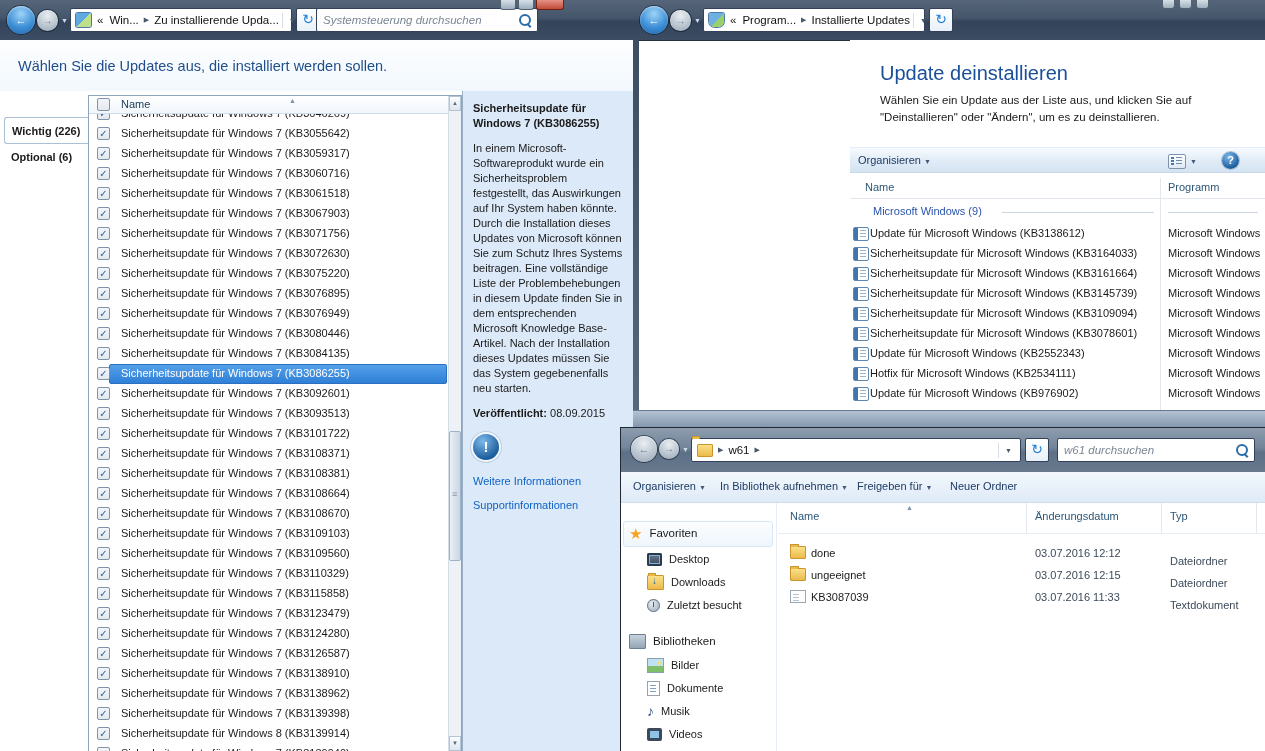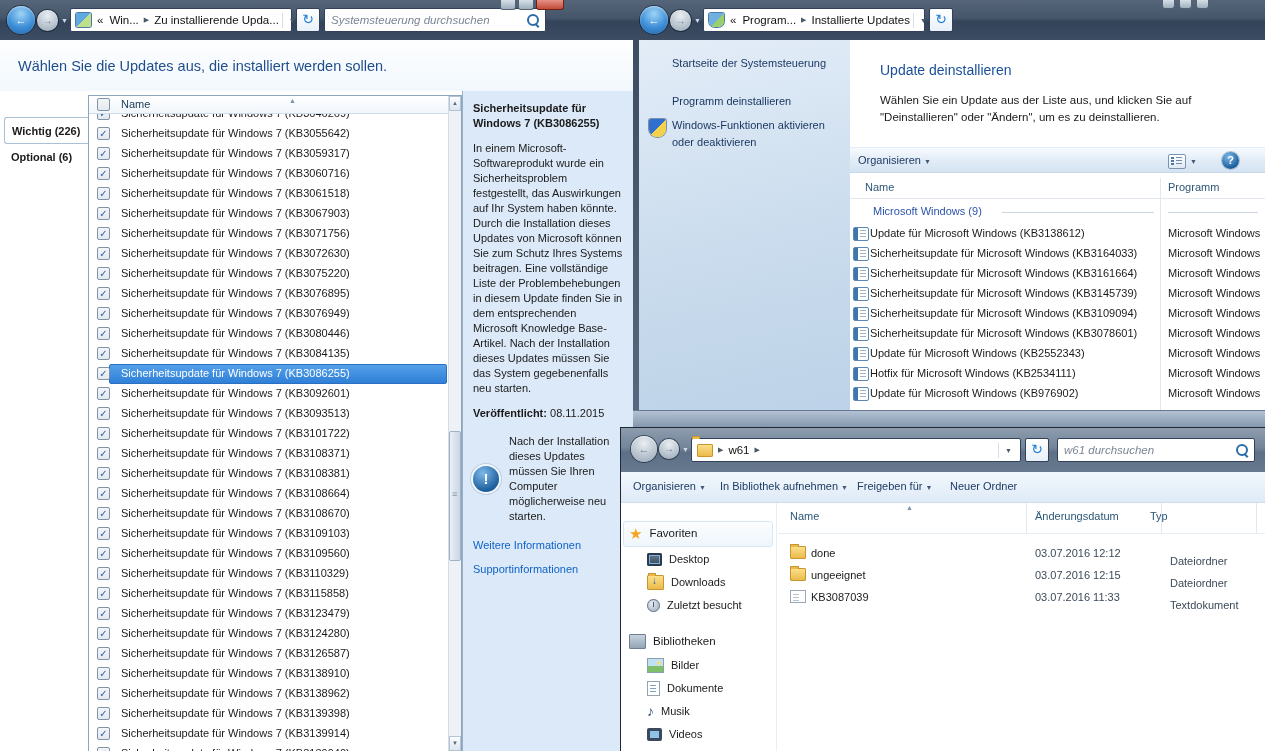--- a/index.html
+++ b/index.html
@@ -85,21 +85,21 @@
   .blue-link{color:#0f63c8;margin-top:9px;}
   
   #rw{left:633px;top:0;width:632px;height:428px;background:#fff;}
   #rw-edge{position:absolute;left:0;top:40px;width:6px;height:370px;
     background:linear-gradient(180deg,#36435466,#56687d);background-color:#42536a;}
   #rw-nav{position:absolute;left:6px;top:40px;width:211px;height:370px;
     background:linear-gradient(168deg,#e3edf8,#cadced 55%,#bdd2e8);}
   .task{position:absolute;left:33px;color:#17355e;white-space:nowrap;}
   .task.wrap{white-space:normal;width:160px;line-height:17px;}
   #rw-main{position:absolute;left:217px;top:40px;right:0;bottom:18px;background:#fff;}
-  #rw-heading{position:absolute;left:30px;top:22px;font-size:14px;color:#1a4f9c;}
+  #rw-heading{position:absolute;left:30px;top:22px;font-size:20px;color:#1a4f9c;}
   #rw-desc{position:absolute;left:30px;top:52px;width:370px;line-height:17px;font-size:11.5px;}
   #rw-cmdbar{position:absolute;left:0;right:0;top:107px;height:26px;
     background:linear-gradient(#f7fbfe,#e2ecf7 50%,#d4e3f2);border-top:1px solid #e4eefa;
     border-bottom:1px solid #c8d8ea;box-sizing:border-box;}
   .cmditem{position:absolute;top:6px;color:#1e3c64;}
   .dd7{font-size:7px;color:#44597a;}
   .viewsicon{position:absolute;width:16px;height:13px;top:6px;border:1px solid #7e93ad;border-radius:2px;
     background:linear-gradient(#fff,#dfe9f4);}
   .viewsicon i{position:absolute;left:2px;height:2px;width:3px;background:#4d79ad;}
   .viewsicon em{position:absolute;left:7px;height:1px;width:6px;background:#6f8cad;}
@@ -178,21 +178,21 @@
     <span class="abs nav-dd" style="left:61px;top:17px;">▼</span>
     <div class="addrbar" style="left:70px;width:222px;">
       <span class="addr-ico" style="background:linear-gradient(135deg,#5fa8e0 0 50%,#bfe08a 50%);border-radius:2px;box-shadow:0 0 0 1px #4a7aa8;"></span>
       <span class="crumb">«</span>
       <span class="crumb">Win...</span>
       <span class="crumb-sep">▶</span>
       <span class="crumb">Zu installierende Upda...</span>
       <span class="addr-dd">▼</span>
     </div>
     <div class="refreshbtn" style="left:296px;"><span>↻</span></div>
-    <div class="searchbox" style="left:324px;width:222px;">
+    <div class="searchbox" style="left:316px;width:222px;">
       <span>Systemsteuerung durchsuchen</span>
       <span class="mag"></span>
     </div>
     <span class="wbtn" style="left:500px;"></span>
     <span class="wbtn" style="left:518px;"></span>
     <span class="wbtn red" style="left:536px;"></span>
   </div>
 
   <div id="lw-headband">
     <div id="lw-heading">Wählen Sie die Updates aus, die installiert werden sollen.</div>
@@ -354,21 +354,21 @@
           <span class="txt">Sicherheitsupdate für Windows 7 (KB3138962)</span>
         </div>
         <div class="lrow" style="top: 608px;">
           <div class="band"></div>
           <span class="cb">✓</span>
           <span class="txt">Sicherheitsupdate für Windows 7 (KB3139398)</span>
         </div>
         <div class="lrow" style="top: 628px;">
           <div class="band"></div>
           <span class="cb">✓</span>
-          <span class="txt">Sicherheitsupdate für Windows 7 (KB3139914)</span>
+          <span class="txt">Sicherheitsupdate für Windows 8 (KB3139914)</span>
         </div>
         <div class="lrow" style="top: 648px;">
           <div class="band"></div>
           <span class="cb">✓</span>
           <span class="txt">Sicherheitsupdate für Windows 7 (KB3139940)</span>
         </div>
       </div>
     <div id="lw-lhead">
       <span class="cb"></span>
       <span class="htxt">Name</span>
@@ -379,25 +379,24 @@
       <div class="sthumb" style="top:335px;height:130px;"></div>
       <div class="sbtn" style="bottom:0;"><span>▼</span></div>
     </div>
   </div>
 
   <div id="lw-details">
     <h3>Sicherheitsupdate für Windows 7 (KB3086255)</h3>
     <div>In einem Microsoft-Softwareprodukt wurde ein Sicherheitsproblem festgestellt, das Auswirkungen auf Ihr System haben könnte. Durch die Installation dieses Updates von Microsoft können Sie zum Schutz Ihres Systems beitragen. Eine vollständige Liste der Problembehebungen in diesem Update finden Sie in dem entsprechenden Microsoft Knowledge Base-Artikel. Nach der Installation dieses Updates müssen Sie das System gegebenenfalls neu starten.</div>
     <div class="publine">
       <b>Veröffentlicht:</b>
-      <span>08.11.2015</span>
+      <span>08.09.2015</span>
     </div>
     <div class="iconrow">
       <span class="infoicon"><span>!</span></span>
-      <span class="itext">Nach der Installation dieses Updates müssen Sie Ihren Computer möglicherweise neu starten.</span>
     </div>
     <div class="blue-link" style="margin-top:14px;">Weitere Informationen</div>
     <div class="blue-link">Supportinformationen</div>
   </div>
 </div>
 
 <div class="win" id="rw">
   <div class="glassbar">
     <div class="navcircle nc-active" style="left:7px;top:6px;width:28px;height:28px;line-height:28px;"><span class="nc-arrow">←</span></div>
     <div class="navcircle nc-dis" style="left:37px;top:10px;width:21px;height:21px;line-height:21px;font-size:10px;"><span class="nc-arrow">→</span></div>
@@ -410,26 +409,20 @@
       <span class="crumb">Installierte Updates</span>
       <span class="addr-dd">▼</span>
     </div>
     <div class="refreshbtn" style="left:296px;"><span>↻</span></div>
     <span class="wbtn" style="left:529px;width:13px;height:9px;"></span>
     <span class="wbtn" style="left:546px;width:13px;height:9px;"></span>
     <span class="wbtn" style="left:563px;width:13px;height:9px;"></span>
   </div>
 
   <div id="rw-edge"></div>
-  <div id="rw-nav">
-    <span class="task" style="top:17px;">Startseite der Systemsteuerung</span>
-    <span class="task" style="top:55px;">Programm deinstallieren</span>
-    <span class="shield" style="left:10px;top:79px;"></span>
-    <span class="task wrap" style="top:77px;">Windows-Funktionen aktivieren oder deaktivieren</span>
-  </div>
 
   <div id="rw-main">
     <div id="rw-heading">Update deinstallieren</div>
     <div id="rw-desc">Wählen Sie ein Update aus der Liste aus, und klicken Sie auf "Deinstallieren" oder "Ändern", um es zu deinstallieren.</div>
     <div id="rw-cmdbar">
       <span class="cmditem" style="left:8px;"><span>Organisieren</span> <span class="dd7">▼</span></span>
       <span class="viewsicon" style="left:318px;">
           <i style="top:2px;"></i>
           <i style="top:5px;"></i>
           <i style="top:8px;"></i>
@@ -568,21 +561,21 @@
             <span class="ni ni-video"></span>
             <span class="lbl">Videos</span>
           </div>
         </div>
     </div>
 
     <div id="ew-colhead">
       <span class="colname" style="left:12px;top:7px;">Name</span>
       <span class="sortglyph" style="left:128px;top:1px;">▲</span>
       <span class="colname" style="left:257px;top:7px;">Änderungsdatum</span>
-      <span class="colname" style="left:372px;top:7px;">Typ</span>
+      <span class="colname" style="left:392px;top:7px;">Typ</span>
       <span class="coldiv" style="left:248px;"></span>
       <span class="coldiv" style="left:383px;"></span>
       <span class="coldiv" style="left:478px;"></span>
     </div>
     <div id="ew-rows">
         <div class="erow" style="top: 40px;">
           <span class="fi fi-folder"></span>
           <span class="nm">done</span>
           <span class="dt">03.07.2016 12:12</span>
           <span class="tp">Dateiordner</span>

